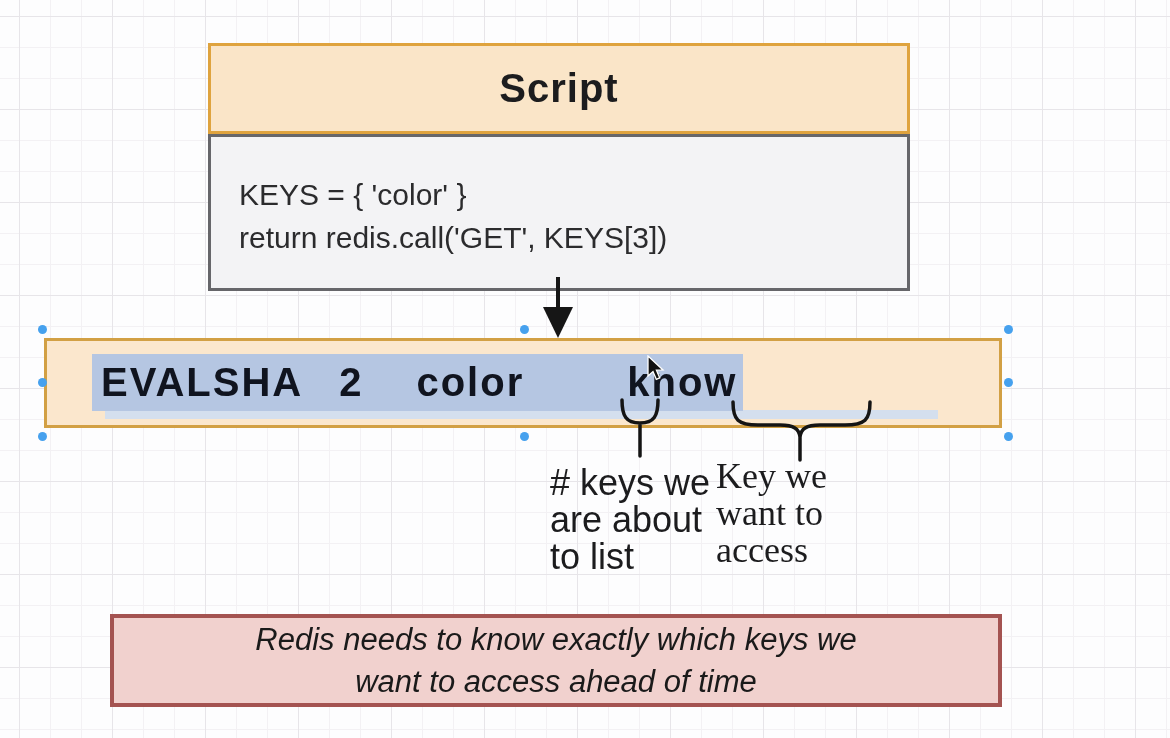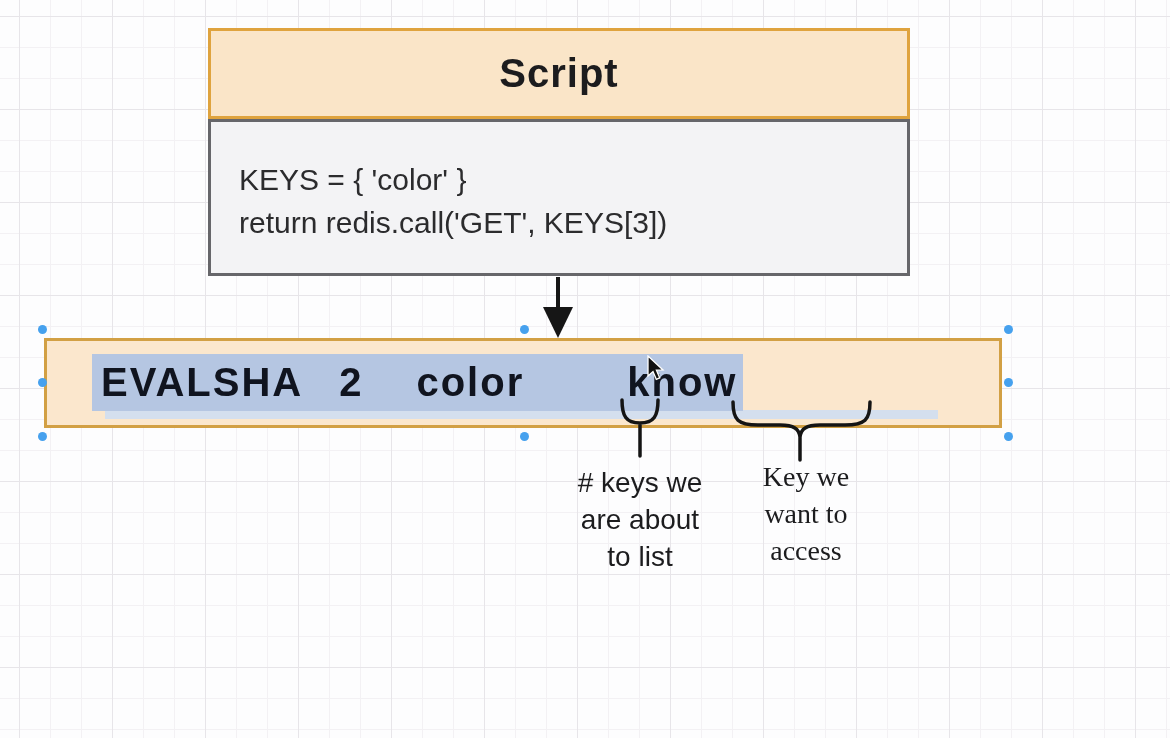--- a/index.html
+++ b/index.html
@@ -36,21 +36,21 @@
       linear-gradient(to bottom, var(--grid-minor) 1px, transparent 1px);
     background-size:93px 93px, 93px 93px, 31px 31px, 31px 31px;
     background-position:19px 0, 0 16px, 19px 0, 0 16px;
   }
   
   .script-box{position:absolute;left:208px;top:28px;width:702px;}
   .script-header{
     box-sizing:border-box;height:91px;
     background:var(--header-fill);
     border:3px solid var(--header-border);
-    display:flex;align-items:center;justify-content:center;
+    display:flex;align-items:center;justify-content:center;margin-top:15px;
   }
   .script-title{font-size:40px;font-weight:bold;color:var(--ink);letter-spacing:1px;}
   .script-body{
     box-sizing:border-box;height:157px;
     background:var(--body-fill);
     border:3px solid var(--body-border);
     padding:36px 0 0 28px;
   }
   .code-line{font-size:30px;line-height:43px;color:var(--code-text);white-space:pre;}
   
@@ -84,22 +84,22 @@
   
   .handle{
     position:absolute;width:9px;height:9px;border-radius:50%;
     background:var(--handle);
   }
   
   .braces{position:absolute;left:590px;top:396px;}
   .brace{fill:none;stroke:var(--brace);stroke-width:3.5;stroke-linecap:round;stroke-linejoin:round;}
   
   .anno-label{
-    position:absolute;width:180px;text-align:center;
-    font-size:28px;line-height:37px;color:var(--ink);
+    position:absolute;width:180px;
+    font-size:36px;line-height:37px;color:var(--ink);
     white-space:pre-line;
   }
   #num-keys-label{left:550px;top:464px;}
   #key-access-label{left:716px;top:458px;font-family:Liberation Serif, serif;}
   
   .note-box{
     position:absolute;left:110px;top:614px;width:892px;height:93px;
     box-sizing:border-box;background:var(--note-fill);
     border:4px solid var(--note-border);
     display:flex;align-items:center;justify-content:center;
@@ -156,18 +156,22 @@
     <path class="brace" d="M143,6 C143,24 148,29 168,29 L190,29 C204,29 209,33 210,41 M280,6 C280,24 275,29 255,29 L230,29 C216,29 211,33 210,41 M210,41 L210,64"></path>
   </svg>
 
   <div class="anno-label" id="num-keys-label"># keys we
 are about
 to list</div>
   <div class="anno-label" id="key-access-label">Key we
 want to
 access</div>
 
+  <div class="note-box">
+    <div class="note-text">Redis needs to know exactly which keys we
+want to access ahead of time</div>
+  </div>
 
   <svg class="cursor" width="20" height="28" viewBox="0 0 20 28">
     <path d="M2,1 L2,21 L7,16.5 L10.3,24.3 L13.7,22.8 L10.4,15.2 L17,15 Z"></path>
   </svg>
 
 </div>
 
 </body></html>

